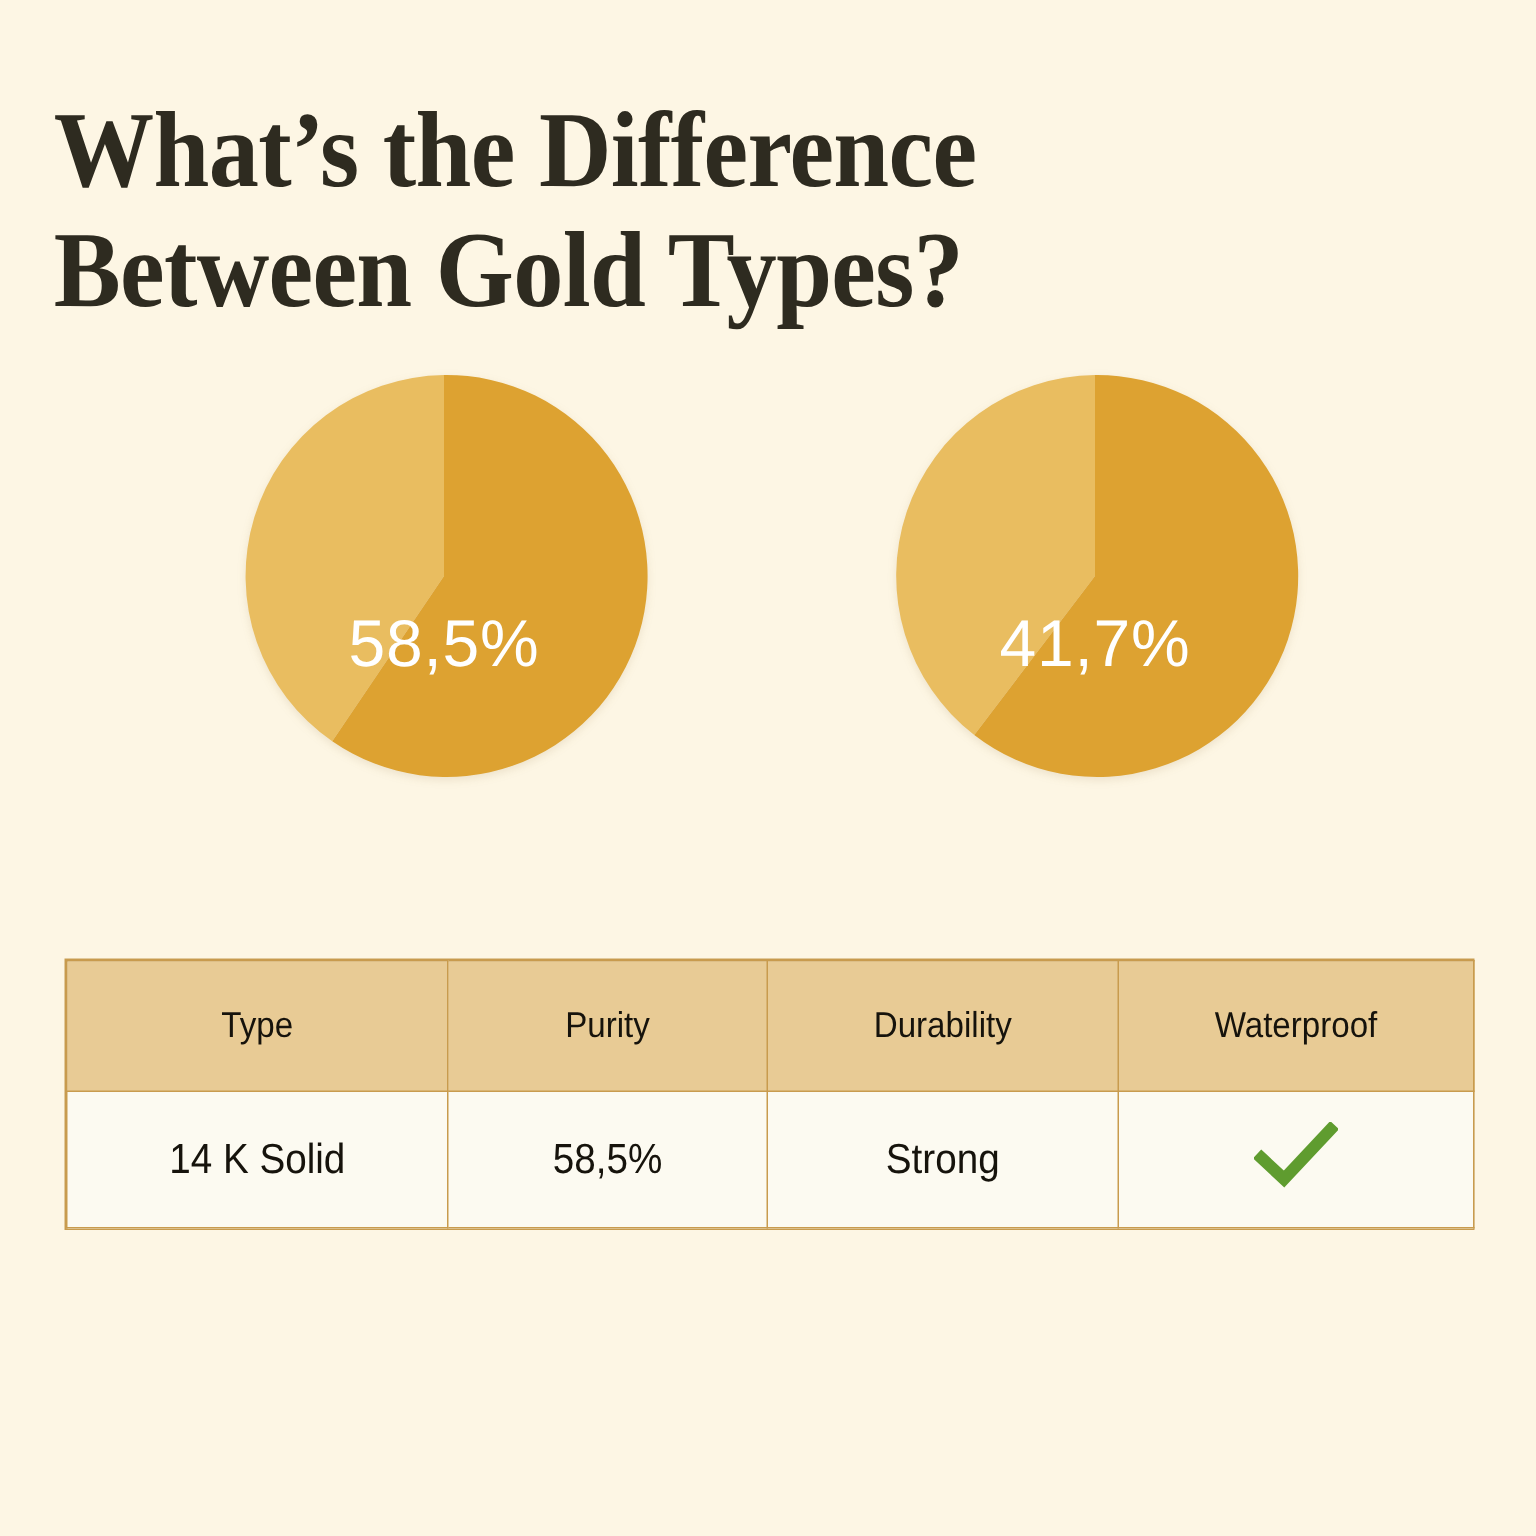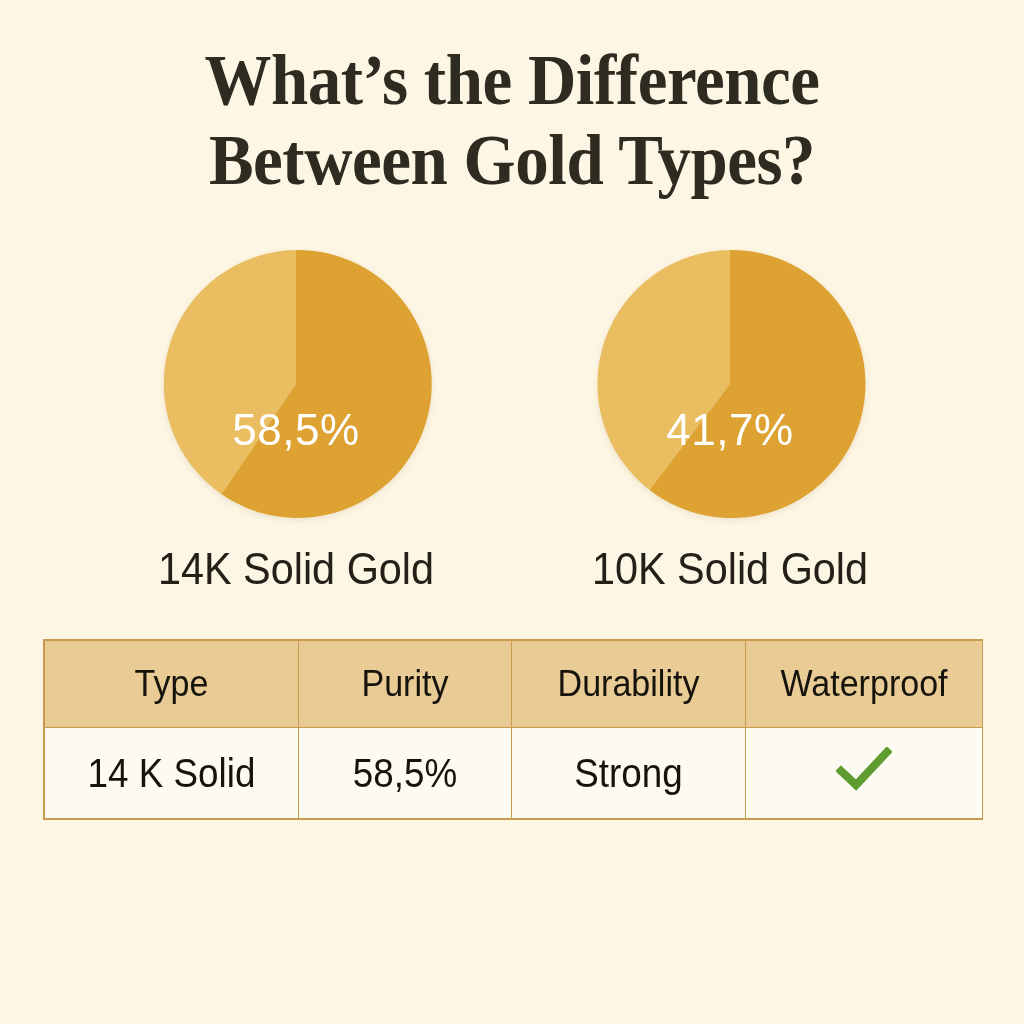--- a/index.html
+++ b/index.html
@@ -19,23 +19,22 @@
     position: relative;
     width: 1024px;
     height: 1024px;
     background: #fdf6e4;
   }
 
   
   .title {
     position: absolute;
     left: 0;
-    top: 40px;
-    width: 1024px;
-    text-align: center;
+    top: 60px;
+    width: 1024px;
     font-family: "Liberation Serif", "DejaVu Serif", serif;
     font-weight: bold;
     font-size: 72px;
     line-height: 80px;
     letter-spacing: -0.5px;
     color: #2e2b20;
   }
   .title-line {
     display: block;
     transform: scaleX(0.93);
@@ -127,27 +126,27 @@
     border: 1px solid #c89b4e;
     text-align: center;
     vertical-align: middle;
     font-family: "Liberation Sans", sans-serif;
     color: #16130c;
     padding: 0;
   }
   table.grid th {
     background: #e8cb95;
     height: 86px;
-    font-size: 37px;
+    font-size: 24px;
     font-weight: 400;
   }
   table.grid td {
     background: #fcfaf1;
     height: 90px;
-    font-size: 40px;
+    font-size: 28px;
     font-weight: 400;
   }
   .cell-inner {
     display: block;
     transform: scaleX(0.92);
     white-space: nowrap;
   }
   .check-icon {
     display: inline-block;
     line-height: 1;
@@ -189,24 +188,20 @@
         <svg class="pie-svg" viewBox="0 0 272 272">
           <path d="M136 136 L136 2 A134 134 0 0 0 55.5 242.0 Z" fill="#e9bd60"></path>
           <path d="M136 136 L55.5 242.0 A134 134 0 1 0 136 2 Z" fill="#dda231"></path>
         </svg>
         <div class="pie-value">41,7%</div>
       </div>
     </div>
 
   </div>
 
-  <div class="captions">
-    <div class="caption left">14K Solid Gold</div>
-    <div class="caption right">10K Solid Gold</div>
-  </div>
 
   <div class="table">
     <table class="grid">
       <colgroup>
         <col class="c1">
           <col class="c2">
           <col class="c3">
           <col class="c4">
       </colgroup>
       <thead>

